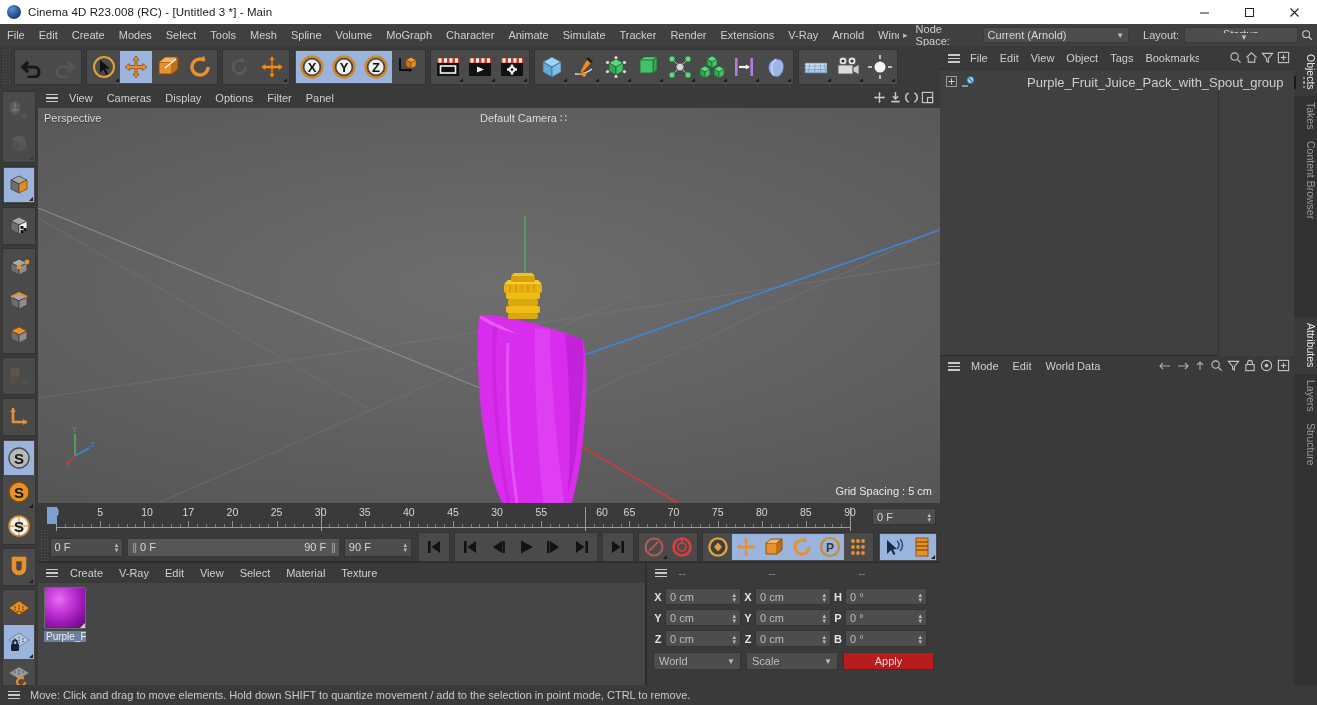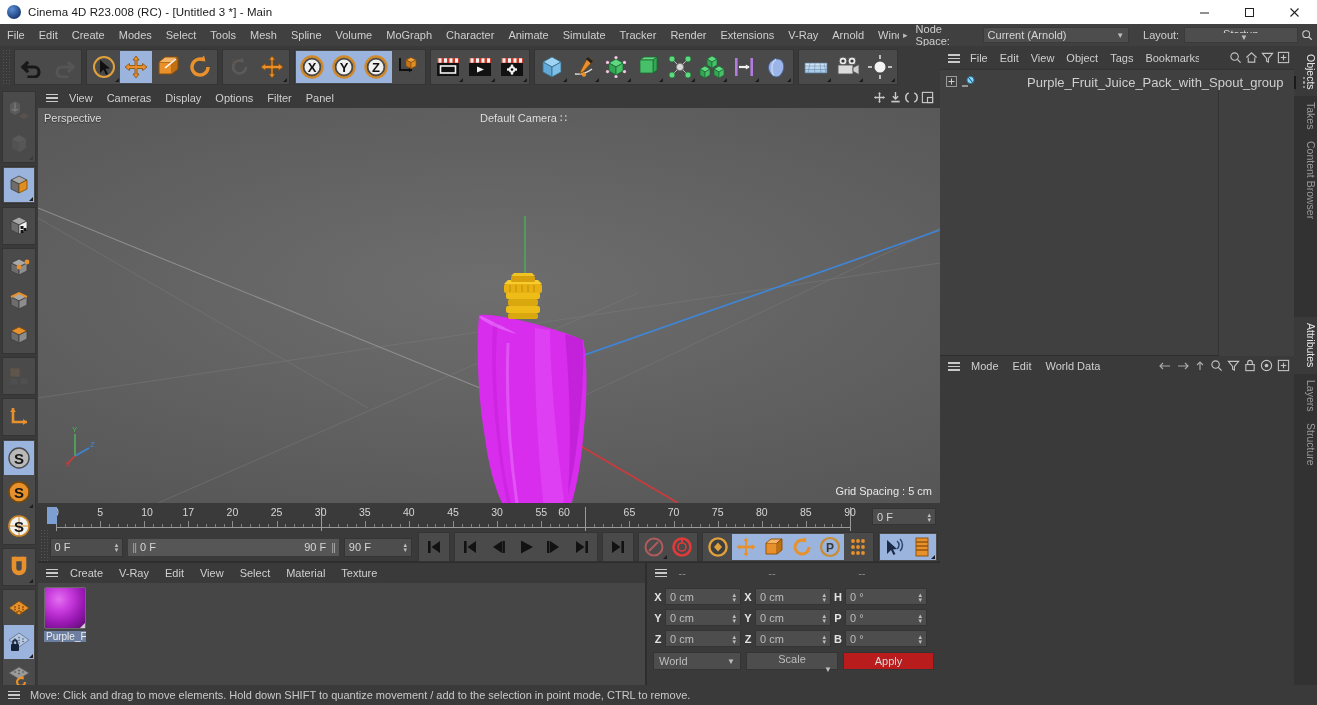--- a/index.html
+++ b/index.html
@@ -929,21 +929,21 @@
         <div class="tl-num" style="left: 105px;">10</div>
         <div class="tl-num" style="left: 146.333px;">17</div>
         <div class="tl-num" style="left: 190.444px;">20</div>
         <div class="tl-num" style="left: 234.556px;">25</div>
         <div class="tl-num" style="left: 278.667px;">30</div>
         <div class="tl-num" style="left: 322.778px;">35</div>
         <div class="tl-num" style="left: 366.889px;">40</div>
         <div class="tl-num" style="left: 411px;">45</div>
         <div class="tl-num" style="left: 455.111px;">30</div>
         <div class="tl-num" style="left: 499.222px;">55</div>
-        <div class="tl-num" style="left: 522px;">60</div>
+        <div class="tl-num" style="left: 560px;">60</div>
         <div class="tl-num" style="left: 587.444px; text-align: right;">65</div>
         <div class="tl-num" style="left: 631.556px;">70</div>
         <div class="tl-num" style="left: 675.667px;">75</div>
         <div class="tl-num" style="left: 719.778px;">80</div>
         <div class="tl-num" style="left: 763.889px;">85</div>
         <div class="tl-num" style="left: 808px;">90</div>
         <div class="tl-green" style="left: 5px;"></div>
       </div>
     <div class="tl-field">
       <span>0 F</span>
@@ -1229,21 +1229,21 @@
               <span>▾</span>
             </span>
         </span>
       </div>
 
       <div class="co-foot">
         <span class="co-sel" style="width:88px;">
           <span>World</span>
           <span style="margin-left:auto;font-size:8px;">▼</span>
         </span>
-        <span class="co-sel" style="width:92px;flex-direction:column;">
+        <span class="co-sel" style="width:92px;">
           <span>Scale</span>
           <span style="margin-left:auto;font-size:8px;">▼</span>
         </span>
         <span class="co-apply">Apply</span>
       </div>
     </div>
   </div>
 
   <div class="objpanel">
     <div class="op-menu">

